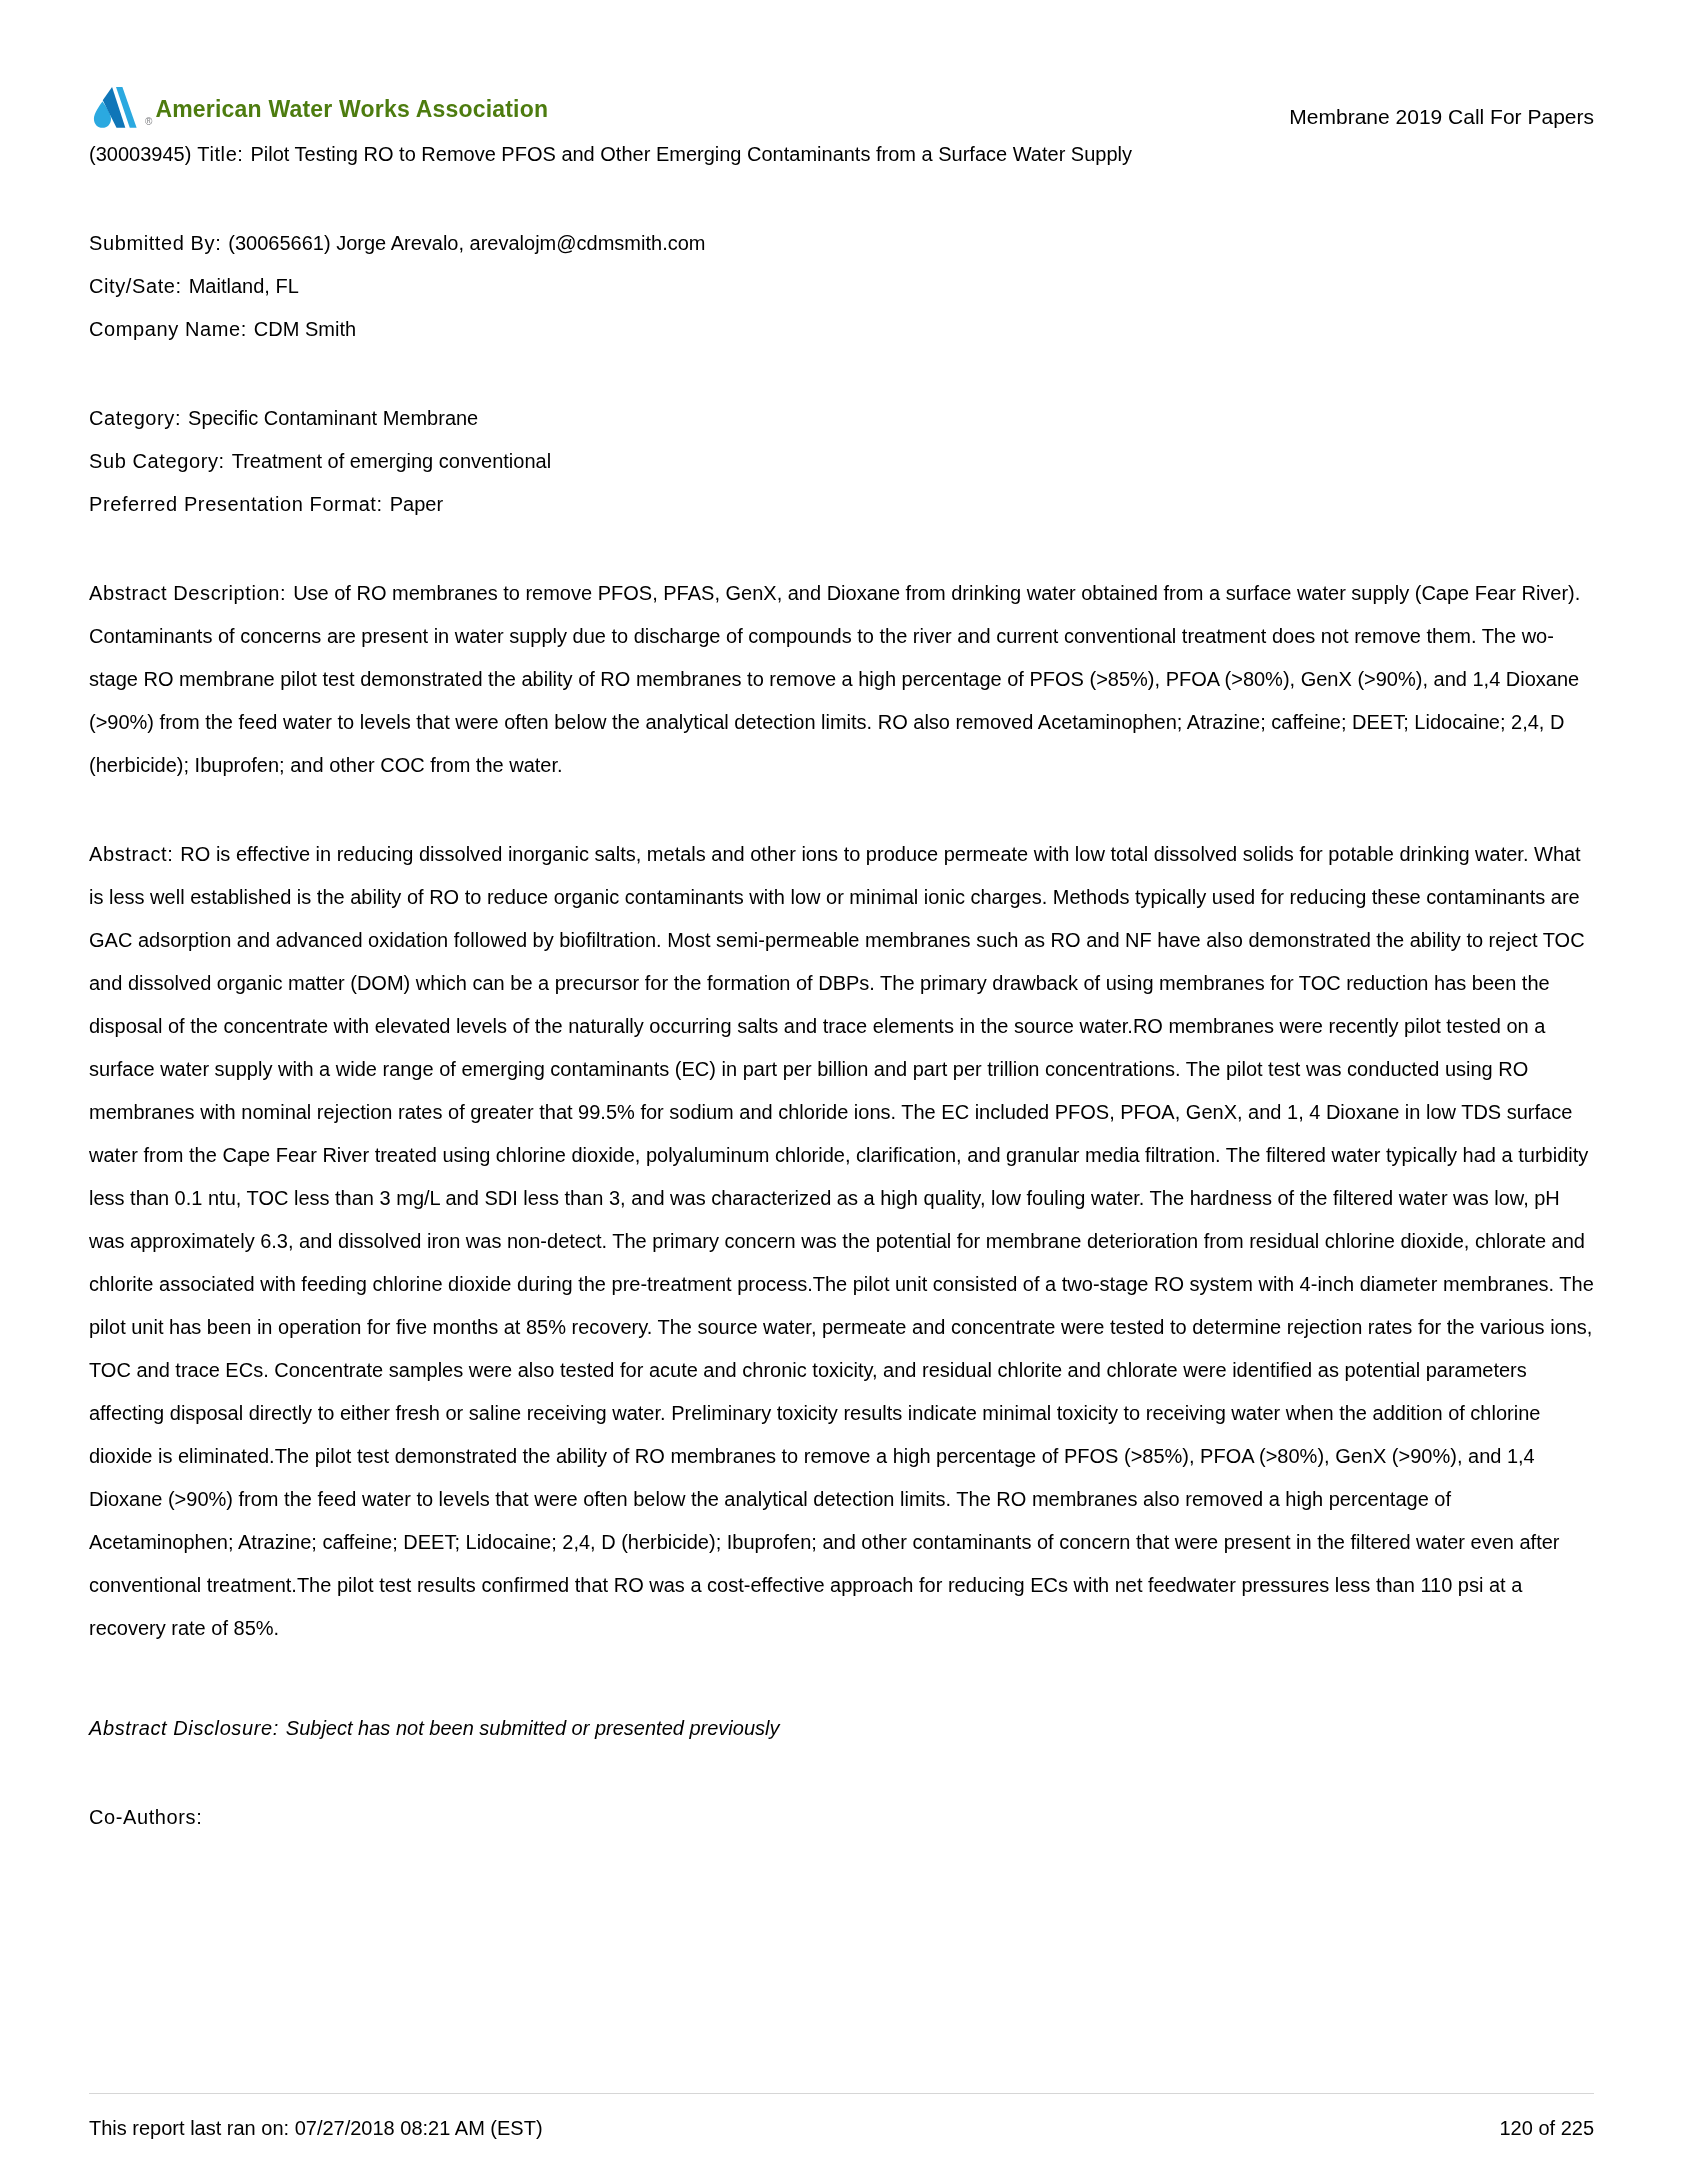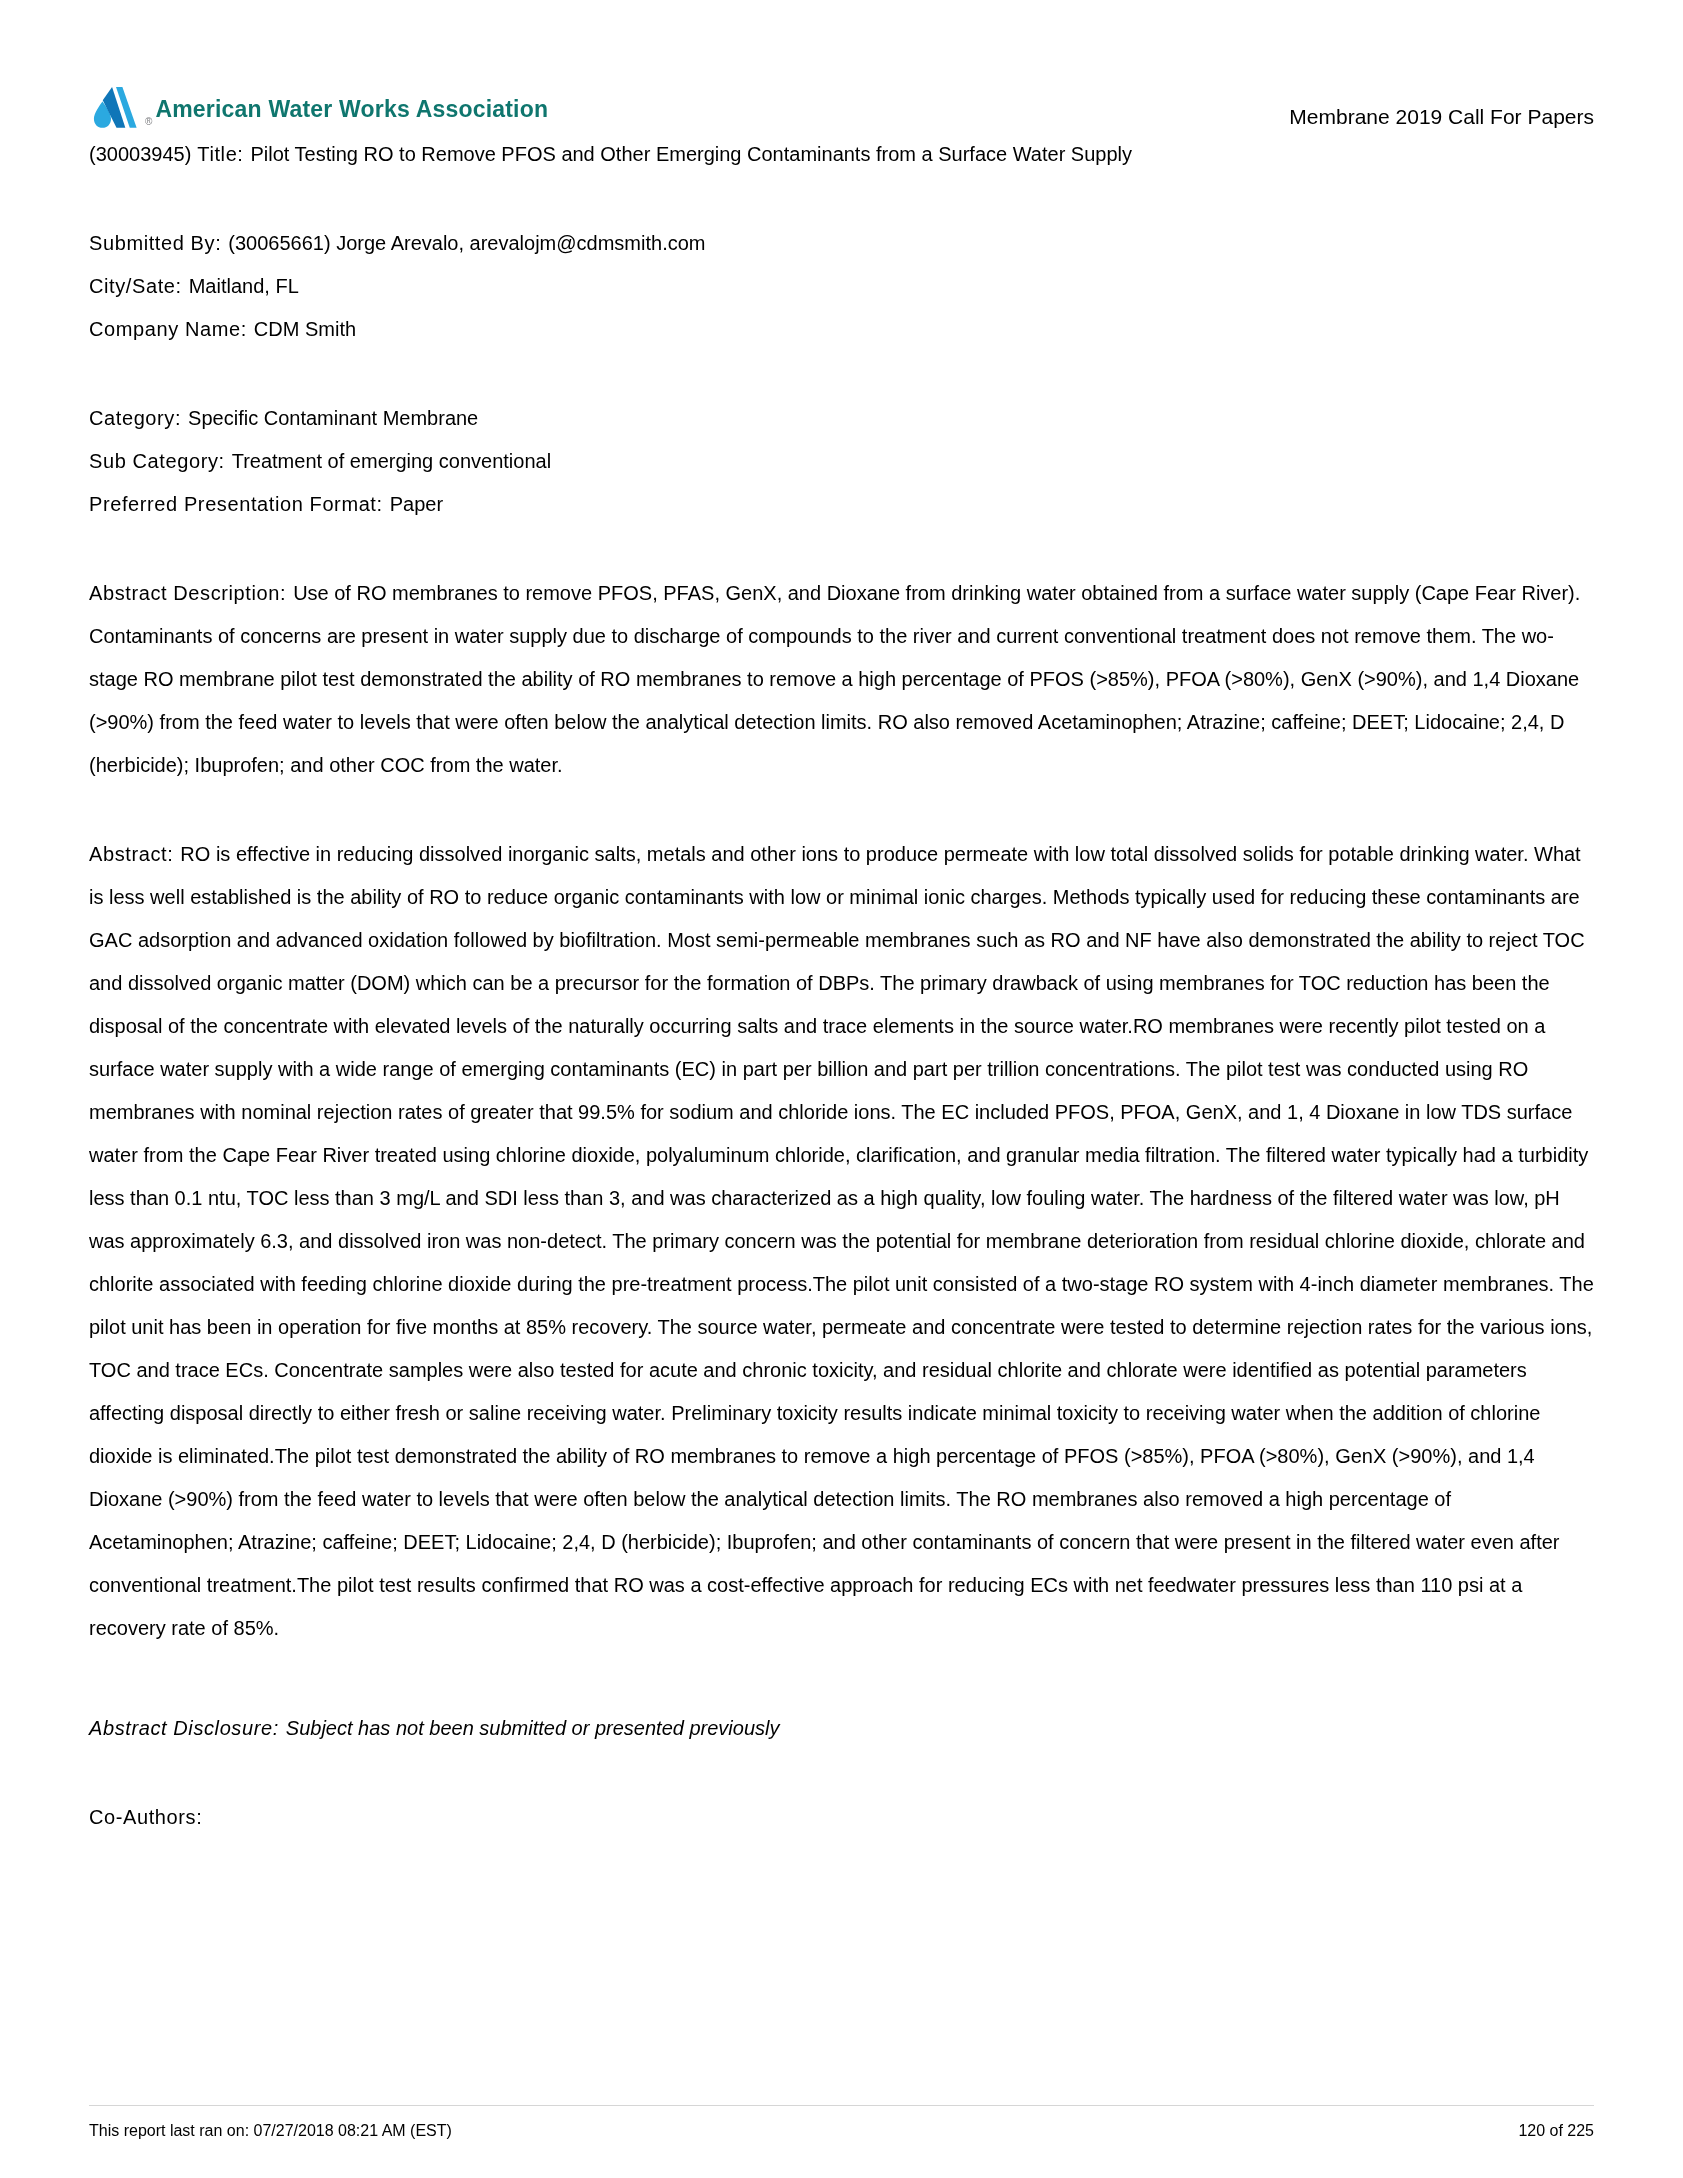--- a/index.html
+++ b/index.html
@@ -25,21 +25,21 @@
     align-items: center;
   }
   .logo-mark { width: 55px; height: 48px; flex: 0 0 auto; }
   .reg {
     font-size: 10px;
     color: #7d7e81;
     align-self: flex-end;
     margin: 0 3px 6px 1px;
   }
   .logo-text {
-    color: #0f766e;
+    color: #4d7c0f;
     font-weight: bold;
     font-size: 23px;
     letter-spacing: 0.2px;
     white-space: nowrap;
   }
   .report-title {
     font-size: 21px;
     margin-top: 20px;
     color: #000000;
   }
@@ -50,24 +50,24 @@
   .gap-block-lg { margin-top: 57px; font-style: italic; }
   .lbl { letter-spacing: 0.6px; margin-right: 7px; }
   .idnum { margin-right: 6px; }
   .para { text-align: left; }
   .footer {
     position: absolute;
     left: 89px;
     right: 89px;
     bottom: 38px;
     border-top: 1px solid #d6d6d6;
-    padding-top: 16px;
+    padding-top: 23px;
     display: flex;
     justify-content: space-between;
-    font-size: 16px;
+    font-size: 20px;
     color: #000000;
   }
 </style>
 </head>
 <body>
 
 <div class="page">
 
   <div class="header">
     <div class="logo">

